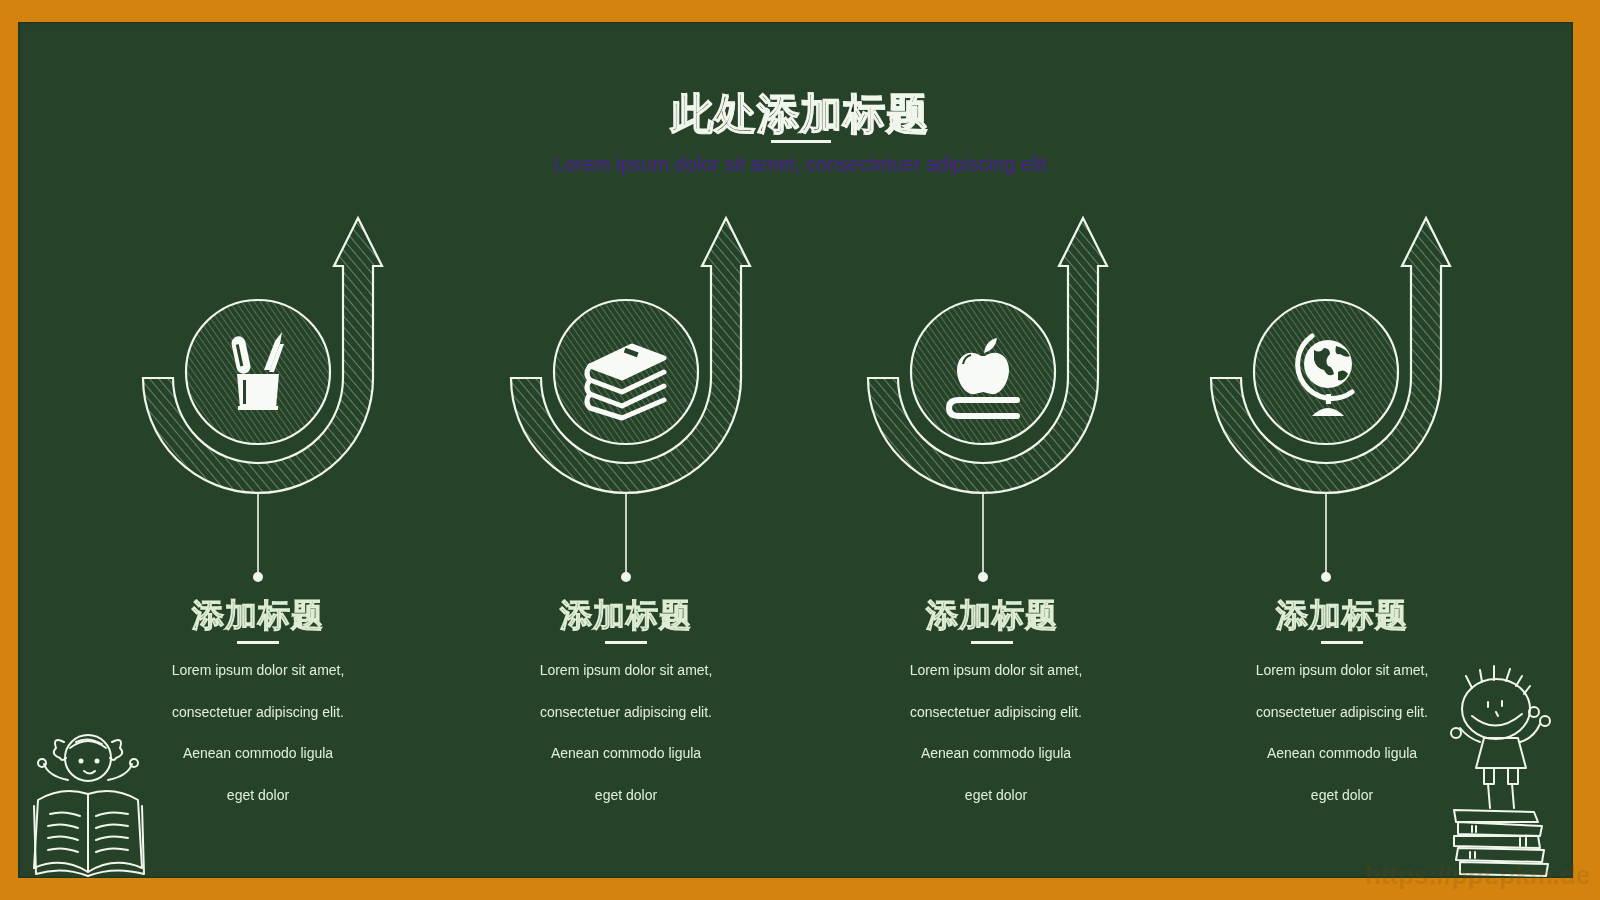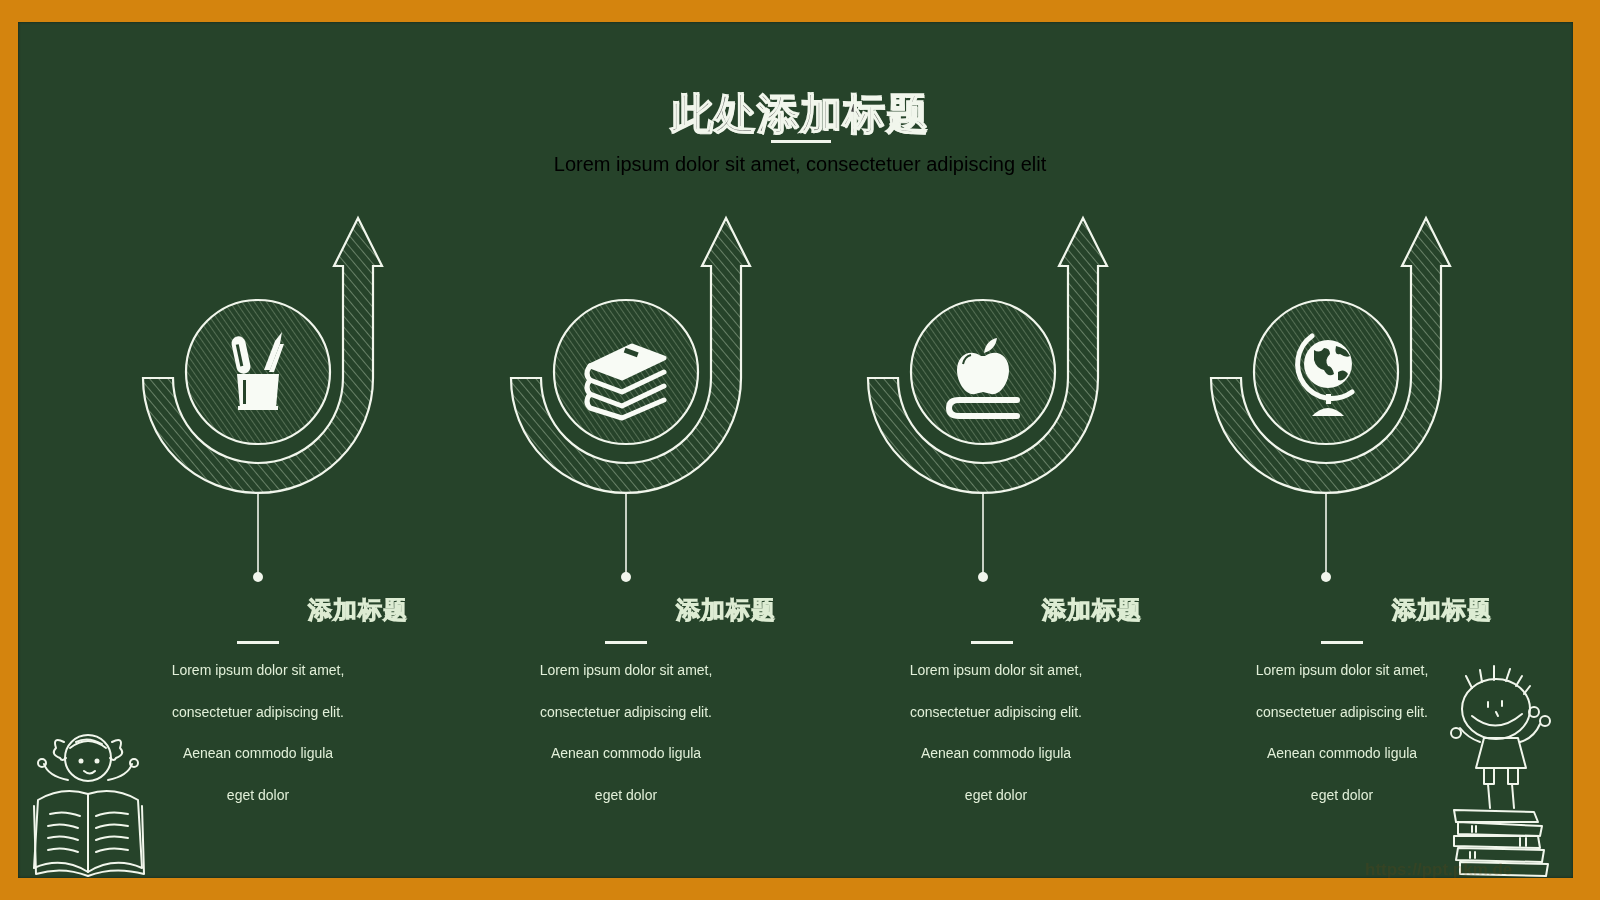--- a/index.html
+++ b/index.html
@@ -1,32 +1,32 @@
 <!DOCTYPE html>
 <html><head>
 <meta charset="utf-8">
 <style>
   html, body { margin:0; padding:0; }
   body { width:1600px; height:900px; overflow:hidden; background:#D4840E; position:relative;
          font-family:"Liberation Sans","DejaVu Sans",sans-serif; }
   .board { position:absolute; left:18px; top:22px; width:1555px; height:856px; background:#26432A;
            box-shadow: inset 0 0 3px rgba(0,0,0,.5); overflow:hidden; }
   .title { position:absolute; left:0; width:1600px; top:86px; text-align:center; font-size:42px; font-weight:bold;
-           color:#404040; letter-spacing:1px; font-family:"DejaVu Sans",sans-serif;
+           color:#000000; letter-spacing:1px; font-family:"DejaVu Sans",sans-serif;
            -webkit-text-stroke:1.4px #F1F6EC; text-shadow:1px 1px 0 #F1F6EC; }
   .title-underline { position:absolute; left:771px; top:140px; width:60px; height:3px; background:#F1F6EC; }
-  .subtitle { position:absolute; left:0; width:1600px; top:153px; text-align:center; font-size:20px; color:#000000; }
+  .subtitle { position:absolute; left:0; width:1600px; top:153px; text-align:center; font-size:20px; color:#4c1d95; }
   svg.graphics { position:absolute; left:0; top:0; }
-  .item-heading { position:absolute; width:300px; text-align:right; top:594px; font-size:24px; font-weight:bold;
+  .item-heading { position:absolute; width:300px; text-align:center; top:594px; font-size:32px; font-weight:bold;
                   color:#26432A; -webkit-text-stroke:1px #DDECD3; letter-spacing:1px;
                   font-family:"DejaVu Sans",sans-serif; }
   .item-underline { position:absolute; width:42px; height:3px; top:641px; background:#F1F6EC; }
   .item-body { position:absolute; width:320px; top:650px; text-align:center; font-size:14px; line-height:41.5px; color:#E2F0D9; }
   .item-body span { display:block; }
-  .watermark { position:absolute; left:1365px; top:860px; font-size:17px; font-weight:bold; color:rgba(120,70,10,0.18); }
+  .watermark { position:absolute; left:1365px; top:860px; font-size:26px; font-weight:bold; color:rgba(120,70,10,0.18); }
 </style>
 </head>
 <body>
 
 <div class="board"></div>
 
 <svg class="graphics" width="1600" height="900" viewBox="0 0 1600 900">
   <defs>
     <pattern id="hatch" patternUnits="userSpaceOnUse" width="7" height="7" patternTransform="rotate(-40)">
       <rect width="7" height="7" fill="#26432A"></rect>

